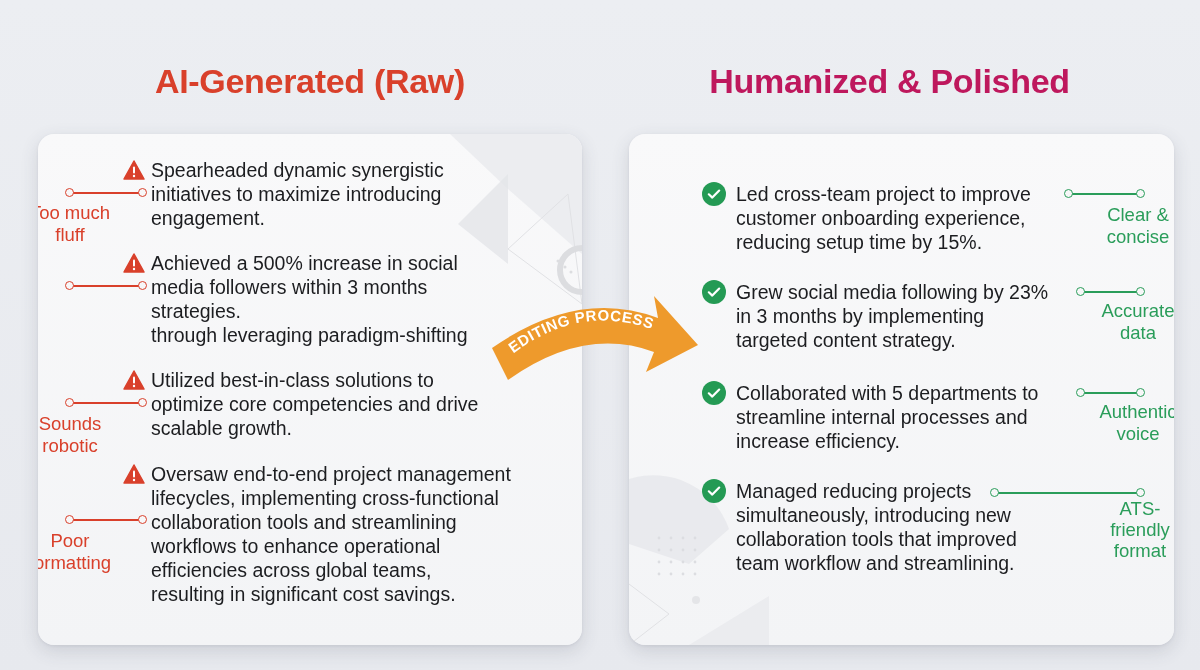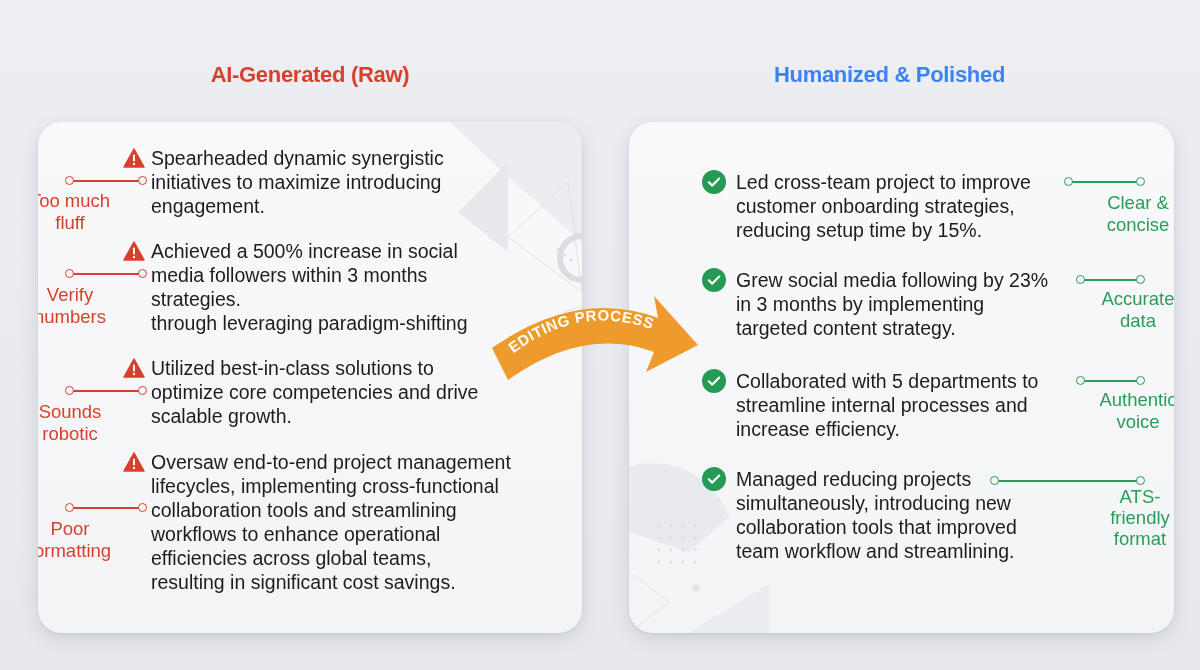--- a/index.html
+++ b/index.html
@@ -4,30 +4,30 @@
 <style>
   * { box-sizing: border-box; margin: 0; padding: 0; }
   html, body { width: 1200px; height: 670px; overflow: hidden; }
   body {
     background: linear-gradient(180deg, #eceef2 0%, #e7e9ee 100%);
     font-family: "Liberation Sans", sans-serif;
     position: relative;
   }
   .title {
     position: absolute; top: 62px;
-    font-size: 22px; font-weight: 700; text-align: center;
+    font-size: 34px; font-weight: 700; text-align: center;
     letter-spacing: -0.3px;
   }
   .title.left { left: 38px; width: 544px; color: #d9402b; }
-  .title.right { left: 617px; width: 545px; color: #3b82f6; }
+  .title.right { left: 617px; width: 545px; color: #be185d; }
 
   .card {
-    position: absolute; top: 122px; height: 511px;
+    position: absolute; top: 134px; height: 511px;
     background: linear-gradient(180deg, #f9f9fa 0%, #f3f4f6 100%);
-    border-radius: 24px;
+    border-radius: 16px;
     box-shadow: 0 6px 18px rgba(60,70,90,0.16), 0 1px 3px rgba(60,70,90,0.08);
     overflow: hidden;
   }
   .card.left { left: 38px; width: 544px; }
   .card.right { left: 617px; width: 545px; margin-left: 12px; }
 
   .deco { position: absolute; pointer-events: none; }
 
   .item { position: absolute; font-size: 19.5px; line-height: 24px; color: #1c1d20; }
   .item .text { position: absolute; }
@@ -110,24 +110,20 @@
       <span class="line">media followers within 3 months</span>
       <span class="line">strategies.</span>
       <span class="line">through leveraging paradigm-shifting</span>
     </div>
   </div>
   <div class="connector bad" style="left:27px;top:147px;width:82px">
       <span class="bar"></span>
       <span class="dot l"></span>
       <span class="dot r"></span>
     </div>
-  <div class="annot bad" style="left:-14px;top:162px;width:92px">
-    <div>Verify</div>
-      <div>numbers</div>
-  </div>
 
   <svg class="warn" style="left:85px;top:236px" viewBox="0 0 22 20">
     <path d="M11 1 L21 19 L1 19 Z" fill="#d9402b" stroke="#d9402b" stroke-width="1.5" stroke-linejoin="round"></path>
     <rect x="10" y="6.5" width="2" height="7" rx="1" fill="#fff"></rect>
       <circle cx="11" cy="16" r="1.2" fill="#fff"></circle>
   </svg>
   <div class="item" style="left:113px;top:234px">
     <div class="text">
       <span class="line">Utilized best-in-class solutions to</span>
       <span class="line">optimize core competencies and drive</span>
@@ -196,21 +192,21 @@
     <polygon points="60,511 140,462 140,511" fill="#ebecef"></polygon>
   </svg>
 
   <svg class="check" style="left:73px;top:48px" viewBox="0 0 24 24">
     <circle cx="12" cy="12" r="12" fill="#249a54"></circle>
     <path d="M6.8 12.3 L10.3 15.6 L17.2 8.6" fill="none" stroke="#fff" stroke-width="2.2" stroke-linecap="round" stroke-linejoin="round"></path>
   </svg>
   <div class="item" style="left:107px;top:48px">
     <div class="text">
       <span class="line">Led cross-team project to improve</span>
-      <span class="line">customer onboarding strategies,</span>
+      <span class="line">customer onboarding experience,</span>
       <span class="line">reducing setup time by 15%.</span>
     </div>
   </div>
   <div class="connector good" style="left:435px;top:55px;width:81px">
       <span class="bar"></span>
       <span class="dot l"></span>
       <span class="dot r"></span>
     </div>
   <div class="annot good" style="left:463px;top:70px;width:92px">
     <div>Clear &amp;</div>

